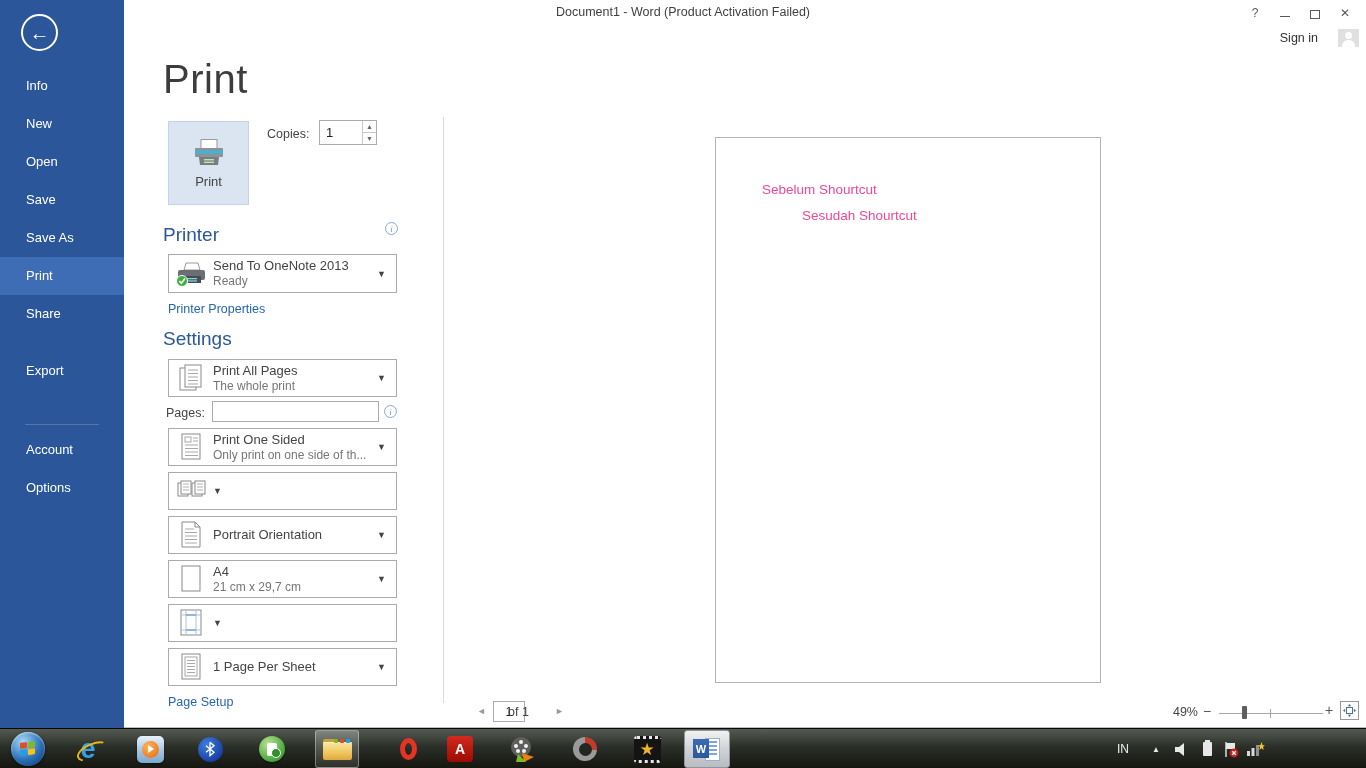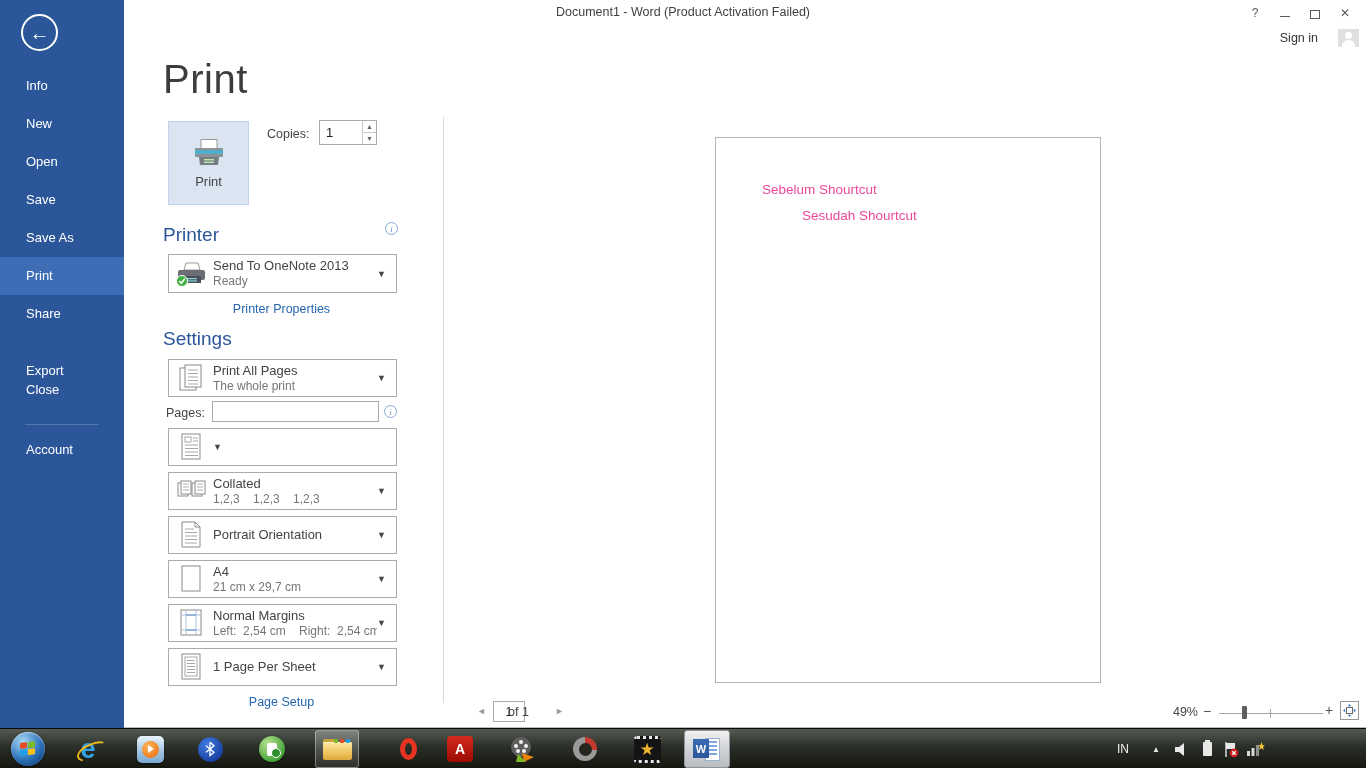--- a/index.html
+++ b/index.html
@@ -56,21 +56,21 @@
   .dd .icon{width:44px;display:flex;align-items:center;justify-content:center;flex:none;}
   .dd .txt{flex:1;display:flex;flex-direction:column;justify-content:center;overflow:hidden;}
   .dd .t{font-size:13px;color:#444;line-height:16px;white-space:nowrap;}
   .dd .s{font-size:12px;color:#767676;line-height:15px;white-space:pre;}
   .dd .arrow{width:19px;color:#444;font-size:9px;flex:none;}
 
   .pages-label{left:166px;top:406px;font-size:12.5px;color:#444;}
   .pages-input{left:212px;top:401px;width:167px;height:21px;border:1px solid #ababab;box-sizing:border-box;
       font-size:13px;padding:0 4px;outline:none;font-family:"Liberation Sans",sans-serif;}
   .link{color:#2566af;font-size:12.5px;text-decoration:none;cursor:default;}
-  .link-row{left:168px;width:227px;text-align:center;}
+  .link-row{left:168px;width:227px;text-align:left;}
 
   .divider-v{left:443px;top:117px;width:1px;height:586px;background:#dadada;}
 
   
   .preview-page{left:715px;top:137px;width:386px;height:546px;background:#fff;border:1px solid #b5b5b5;box-sizing:border-box;}
   .docline{position:absolute;font-size:13.5px;color:#ec4899;white-space:nowrap;}
   .nav-arrow{font-size:9px;color:#9a9a9a;cursor:default;}
   .pagenum-box{left:493px;top:701px;width:32px;height:21px;border:1px solid #ababab;box-sizing:border-box;
       display:flex;align-items:center;justify-content:center;font-size:12.5px;color:#222;}
   .of-label{left:508px;top:705px;font-size:12.5px;color:#444;}
@@ -167,23 +167,23 @@
       <span>←</span>
     </div>
     <div class="navitem" style="top:105px">New</div>
     <div class="navitem" style="top:67px">Info</div>
     <div class="navitem" style="top:143px">Open</div>
     <div class="navitem" style="top:181px">Save</div>
     <div class="navitem" style="top:219px">Save As</div>
     <div class="navitem active" style="top:257px">Print</div>
     <div class="navitem" style="top:295px">Share</div>
     <div class="navitem" style="top:352px">Export</div>
-    <div class="navitem" style="top:371px">Close</div>
     <div class="sidebar-divider"></div>
     <div class="navitem" style="top:431px">Account</div>
+    <div class="navitem" style="top:469px">Options</div>
   </div>
 
   <div class="abs page-title">Print</div>
 
   <div class="abs print-btn">
     <svg width="36" height="30" viewBox="0 0 36 30">
       <rect x="10" y="1.5" width="16" height="9" fill="#fff" stroke="#9a9a9a"></rect>
       <rect x="4" y="10" width="28" height="9" rx="1" fill="#8d939b"></rect>
       <rect x="4" y="12.5" width="28" height="3" fill="#3fb6d8"></rect>
       <polygon points="8,19 28,19 27,27 9,27" fill="#787d84"></polygon>
@@ -247,38 +247,38 @@
   <div class="abs info-badge" style="left:384px;top:405px">i</div>
 
   <div class="abs dd" style="top:428px">
     <div class="icon">
       <svg width="28" height="30" viewBox="0 0 28 30">
         <rect x="5" y="2" width="18" height="25" fill="#fff" stroke="#8a8a8a"></rect>
         <rect x="8" y="5" width="6" height="5" fill="none" stroke="#a8a8a8"></rect>
         <path d="M16 6 h5 M16 9 h5 M8 13 h13 M8 16.5 h13 M8 20 h13 M8 23.5 h13" stroke="#a8a8a8"></path>
       </svg>
     </div>
+    <div class="txt">
+      <div class="t">Print One Sided</div>
+      <div class="s">Only print on one side of th...</div>
+    </div>
     <div class="arrow">▼</div>
   </div>
 
   <div class="abs dd" style="top:472px">
     <div class="icon">
       <svg width="30" height="28" viewBox="0 0 30 28">
         <rect x="2" y="6" width="10" height="13" fill="#fff" stroke="#8a8a8a"></rect>
         <rect x="5" y="4" width="10" height="13" fill="#fff" stroke="#8a8a8a"></rect>
         <path d="M7 7 h6 M7 10 h6 M7 13 h6" stroke="#b0b0b0"></path>
         <rect x="16" y="6" width="10" height="13" fill="#fff" stroke="#8a8a8a"></rect>
         <rect x="19" y="4" width="10" height="13" fill="#fff" stroke="#8a8a8a"></rect>
         <path d="M21 7 h6 M21 10 h6 M21 13 h6" stroke="#b0b0b0"></path>
       </svg>
     </div>
-    <div class="txt">
-      <div class="t">Collated</div>
-      <div class="s">1,2,3    1,2,3    1,2,3</div>
-    </div>
     <div class="arrow">▼</div>
   </div>
 
   <div class="abs dd" style="top:516px">
     <div class="icon">
       <svg width="28" height="30" viewBox="0 0 28 30">
         <path d="M5 2 h13 l5 5 v20 h-18 z" fill="#fff" stroke="#8a8a8a"></path>
         <path d="M18 2 v5 h5" fill="none" stroke="#8a8a8a"></path>
         <path d="M8 9 h9 M8 12.5 h12 M8 16 h12 M8 19.5 h12 M8 23 h12" stroke="#a8a8a8"></path>
       </svg>
@@ -304,24 +304,20 @@
   </div>
 
   <div class="abs dd" style="top:604px">
     <div class="icon">
       <svg width="28" height="30" viewBox="0 0 28 30">
         <rect x="4" y="2" width="20" height="25" fill="#fff" stroke="#8a8a8a"></rect>
         <path d="M9 2 v25 M19 2 v25" stroke="#aac3e2"></path>
         <path d="M4 7 h20 M4 22 h20" stroke="#aac3e2"></path>
         <path d="M9 7 h10 M9 22 h10" stroke="#5b8ac2"></path>
       </svg>
-    </div>
-    <div class="txt">
-      <div class="t">Normal Margins</div>
-      <div class="s">Left:  2,54 cm    Right:  2,54 cm</div>
     </div>
     <div class="arrow">▼</div>
   </div>
 
   <div class="abs dd" style="top:648px">
     <div class="icon">
       <svg width="28" height="30" viewBox="0 0 28 30">
         <rect x="5" y="2" width="18" height="25" fill="#fff" stroke="#8a8a8a"></rect>
         <rect x="8" y="5" width="12" height="19" fill="none" stroke="#a8a8a8"></rect>
         <path d="M10 8.5 h8 M10 11.5 h8 M10 14.5 h8 M10 17.5 h8 M10 20.5 h8" stroke="#a8a8a8"></path>

